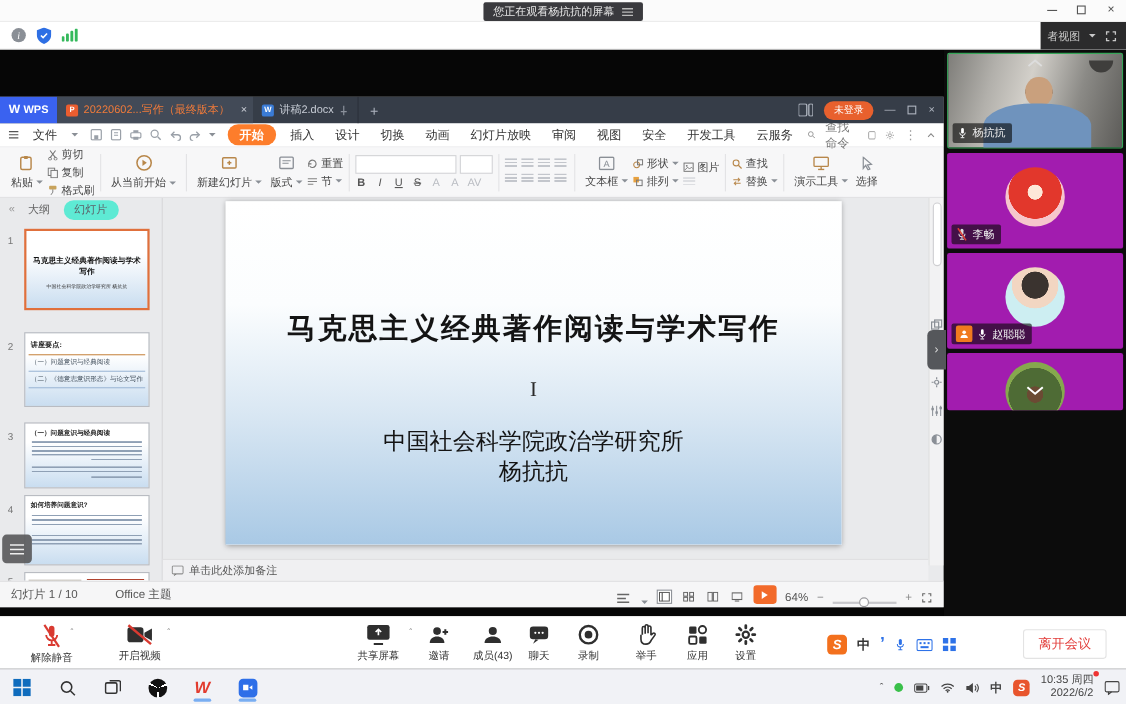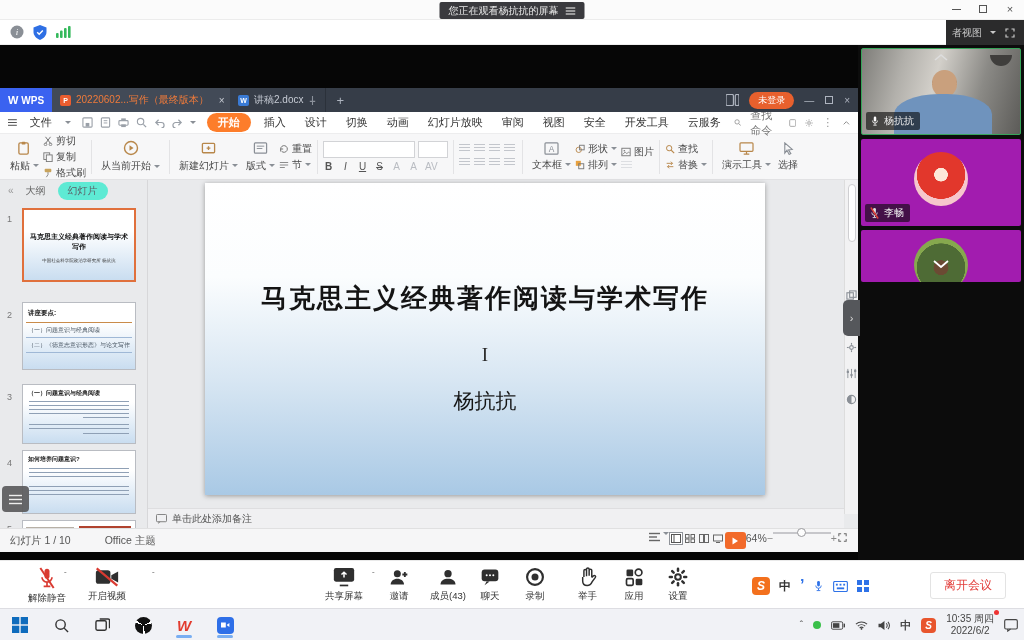--- a/index.html
+++ b/index.html
@@ -79,21 +79,21 @@
 
   .right-strip{position:absolute;right:0;top:92px;width:14px;bottom:38px;background:#f2f2f3;border-left:1px solid #ddd}
   .scrollthumb{position:absolute;left:3px;top:4px;width:8px;height:58px;background:#fff;border:1px solid #cfcfd2;border-radius:4px}
   .strip-icons{position:absolute;left:1px;top:110px;display:flex;flex-direction:column;gap:15px;color:#8a8f96}
   .collapse-handle{position:absolute;left:843px;top:300px;width:17px;height:36px;background:#55575b;border-radius:5px 0 0 5px;
                    color:#ddd;display:flex;align-items:center;justify-content:center;font-size:11px;z-index:12}
   .notes-bar{position:absolute;left:148px;right:14px;top:420px;height:20px;background:#f0f0f2;border-top:1px solid #dedee0;
              display:flex;align-items:center;gap:5px;font-size:10px;color:#555;padding-left:8px}
   .wps-status{position:absolute;left:0;right:0;bottom:0;height:24px;background:#f6f6f7;border-top:1px solid #e0e0e1;
               display:flex;align-items:center;font-size:10.5px;color:#555;padding:0 10px}
-  .status-right{margin-left:auto;display:flex;align-items:flex-start;}
+  .status-right{margin-left:auto;display:flex;align-items:flex-end;gap:8px}
   .viewic{width:14px;height:13px;display:flex;align-items:center;justify-content:center;color:#666}
   .viewic.sel{background:#fff;border:1px solid #8f9399}
   .playbtn{width:21px;height:17px;background:#f26a2a;border-radius:3px;display:flex;align-items:center;justify-content:center}
   .ztrack{width:58px;height:2px;background:#c7c7cb;position:relative}
   .zknob{position:absolute;left:24px;top:-4px;width:9px;height:9px;border-radius:50%;background:#fdfdfd;border:1px solid #9a9a9e}
 
   
   .float-tool{position:absolute;left:2px;top:486px;width:27px;height:26px;background:rgba(90,90,92,.92);border-radius:4px;
               display:flex;align-items:center;justify-content:center;z-index:15}
 
@@ -105,21 +105,21 @@
              color:#e23c39;font-size:12px;display:flex;align-items:center}
   .ime{position:absolute;left:752px;top:16px;display:flex;align-items:center;gap:9px}
   .sogou{width:18px;height:18px;background:#f3701d;border-radius:4px;color:#fff;font-weight:bold;font-size:12px;display:flex;align-items:center;justify-content:center;font-style:italic}
 
   
   .taskbar{position:absolute;left:0;right:0;top:608px;height:32px;background:#f1f2f6;border-top:1px solid #dddde2;z-index:20}
   .tb-left{position:absolute;left:10px;top:0;height:32px;display:flex;align-items:center;gap:21px}
   .tb-item{position:relative;width:20px;height:26px;display:flex;align-items:center;justify-content:center}
   .runline{position:absolute;bottom:0;left:2px;width:16px;height:3px;background:#79aef2;border-radius:2px}
   .tray{position:absolute;right:6px;top:0;height:32px;display:flex;align-items:center;gap:10px;color:#444}
-  .clock{font-size:10px;line-height:12px;text-align:center;position:relative}
+  .clock{font-size:10px;line-height:12px;text-align:right;position:relative}
   .reddot{position:absolute;right:-5px;top:-3px;width:5px;height:5px;border-radius:50%;background:#e33}
 
   
   .sidebar{position:absolute;left:858px;top:45px;width:166px;height:515px;background:#0c0c0c;padding:3px;display:flex;flex-direction:column;gap:4px;z-index:10}
   .tile{position:relative;background:#a21caf;border-radius:2px;height:87px;flex:none;overflow:hidden}
   .tile.video{border:1px solid #37a559;background:linear-gradient(105deg,#7e7d79,#b2b0ab 25%,#d3d0ca 45%,#8b8a86 72%,#5c5b58 100%)}
   .nametag{position:absolute;left:4px;bottom:4px;background:rgba(10,10,10,.62);border-radius:2px;display:flex;align-items:center;gap:4px;
            padding:2px 6px 2px 4px;font-size:10px;color:#eee;white-space:nowrap}
   .avatar{position:absolute;left:50%;top:13px;transform:translateX(-50%);width:54px;height:54px;border-radius:50%}
   .hostbadge{width:15px;height:15px;background:#f07a1f;border-radius:2px;display:flex;align-items:center;justify-content:center}
@@ -529,20 +529,21 @@
       <div class="thumb" style="top:340px;height:40px">
         <div style="position:absolute;left:3px;top:6px;width:48px;height:26px;background:linear-gradient(#b7b0a6 45%,#8f4038 46%)"></div>
         <div class="redbars" style="position:absolute;right:4px;top:5px;width:52px;height:28px"></div>
       </div>
     </div>
 
     <div class="slide">
       <div class="slide-title">马克思主义经典著作阅读与学术写作</div>
       <div class="slide-cursor">I</div>
       <div class="slide-sub">
+        <div>中国社会科学院政治学研究所</div>
         <div>杨抗抗</div>
       </div>
     </div>
 
     <div class="right-strip">
       <div class="scrollthumb"></div>
       <div class="strip-icons">
         <svg width="11" height="11" viewBox="0 0 12 12">
             <rect x="1" y="3" width="7" height="7" fill="none" stroke="#8a8f96" stroke-width="1.2"></rect>
             <rect x="4" y="1" width="7" height="7" fill="none" stroke="#8a8f96" stroke-width="1.2"></rect>
@@ -682,20 +683,37 @@
         <svg width="11" height="12" viewBox="0 0 24 26">
             <rect x="9" y="2" width="6" height="12" rx="3" fill="#ddd"></rect>
             <path d="M6 12a6 6 0 0 0 12 0" fill="none" stroke="#ddd" stroke-width="2"></path>
             <path d="M12 18v4M8 23h8" stroke="#ddd" stroke-width="2"></path>
             <line x1="4" y1="1" x2="20" y2="25" stroke="#e04038" stroke-width="3"></line>
           </svg>
         <span>李畅</span>
       </div>
     </div>
 
+    <div class="tile">
+      <div class="avatar" style="background:radial-gradient(circle at 50% 30%,#3a332f 0 26%,#f2d6c2 27% 45%,#cdeef2 46%)"></div>
+      <div class="nametag">
+        <span class="hostbadge">
+            <svg width="9" height="9" viewBox="0 0 12 12">
+              <circle cx="6" cy="4" r="2.2" fill="#fff"></circle>
+              <path d="M1.5 11c0-2.6 2-4 4.5-4s4.5 1.4 4.5 4z" fill="#fff"></path>
+            </svg>
+          </span>
+        <svg width="10" height="12" viewBox="0 0 24 26">
+            <rect x="9" y="2" width="6" height="12" rx="3" fill="#fff"></rect>
+            <path d="M6 12a6 6 0 0 0 12 0" fill="none" stroke="#fff" stroke-width="2"></path>
+            <path d="M12 18v4M8 23h8" stroke="#fff" stroke-width="2"></path>
+          </svg>
+        <span>赵聪聪</span>
+      </div>
+    </div>
 
 
 
     <div class="tile" style="height:52px">
       <div class="avatar" style="top:8px;background:radial-gradient(circle at 50% 55%,#6b4a33 0 18%,#4e6b35 19% 60%,#86a84e 61%)"></div>
       <svg width="18" height="9" viewBox="0 0 18 9" style="position:absolute;left:50%;top:30px;transform:translateX(-50%)">
           <path d="M2 1l7 6 7-6" fill="none" stroke="#fff" stroke-width="1.8"></path>
         </svg>
     </div>
   </div>
@@ -704,21 +722,21 @@
     <div class="mtool" style="left:28px">
       <svg width="20" height="22" viewBox="0 0 24 26">
           <rect x="9" y="2" width="6" height="12" rx="3" fill="#d93a31"></rect>
           <path d="M6 12a6 6 0 0 0 12 0" fill="none" stroke="#d93a31" stroke-width="2"></path>
           <path d="M12 18v4M8 23h8" stroke="#d93a31" stroke-width="2"></path>
           <line x1="4" y1="1" x2="20" y2="25" stroke="#d93a31" stroke-width="2.4"></line>
         </svg>
       <span>解除静音</span>
     </div>
     <span class="chev" style="left:64px">ˆ</span>
-    <div class="mtool" style="left:88px">
+    <div class="mtool" style="left:108px">
       <svg width="24" height="20" viewBox="0 0 28 22">
           <rect x="1" y="3" width="17" height="16" rx="3" fill="#2f2f2f"></rect>
           <path d="M19 9l8-4.5v13L19 13z" fill="#2f2f2f"></path>
           <line x1="2" y1="1" x2="26" y2="21" stroke="#d93a31" stroke-width="2.6"></line>
         </svg>
       <span>开启视频</span>
     </div>
     <span class="chev" style="left:152px">ˆ</span>
 
     <div class="mtool" style="left:325px">

